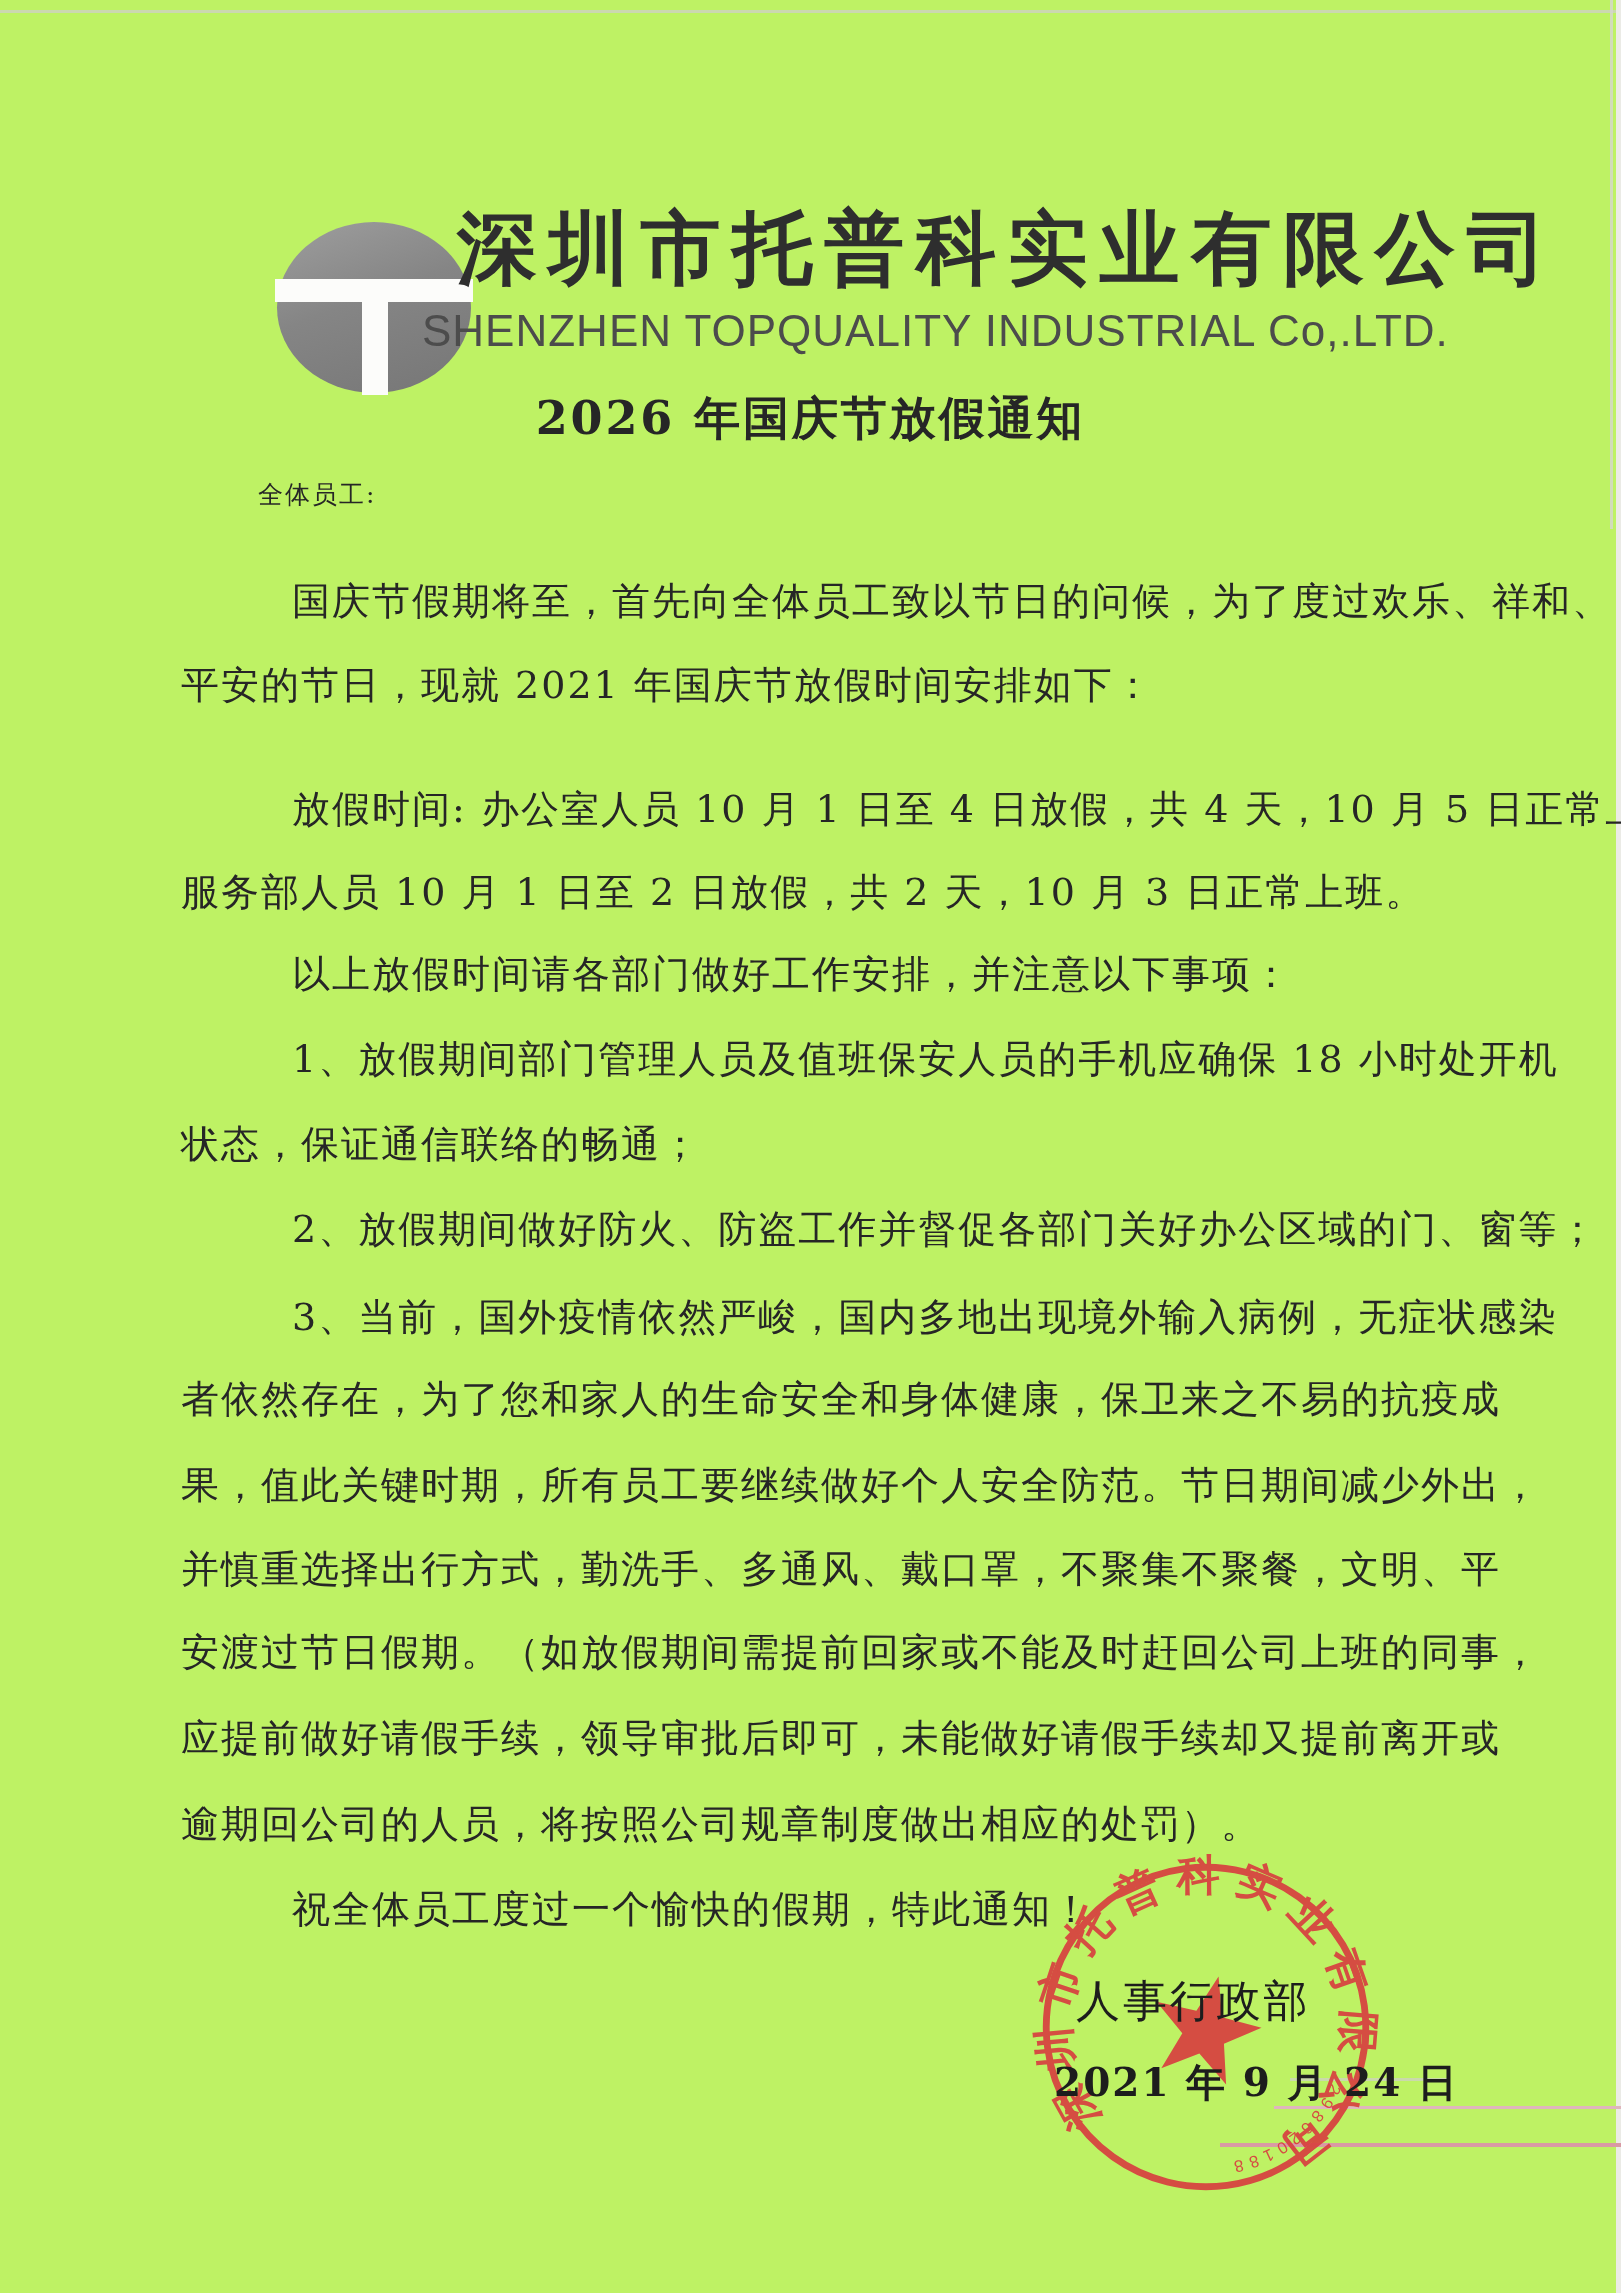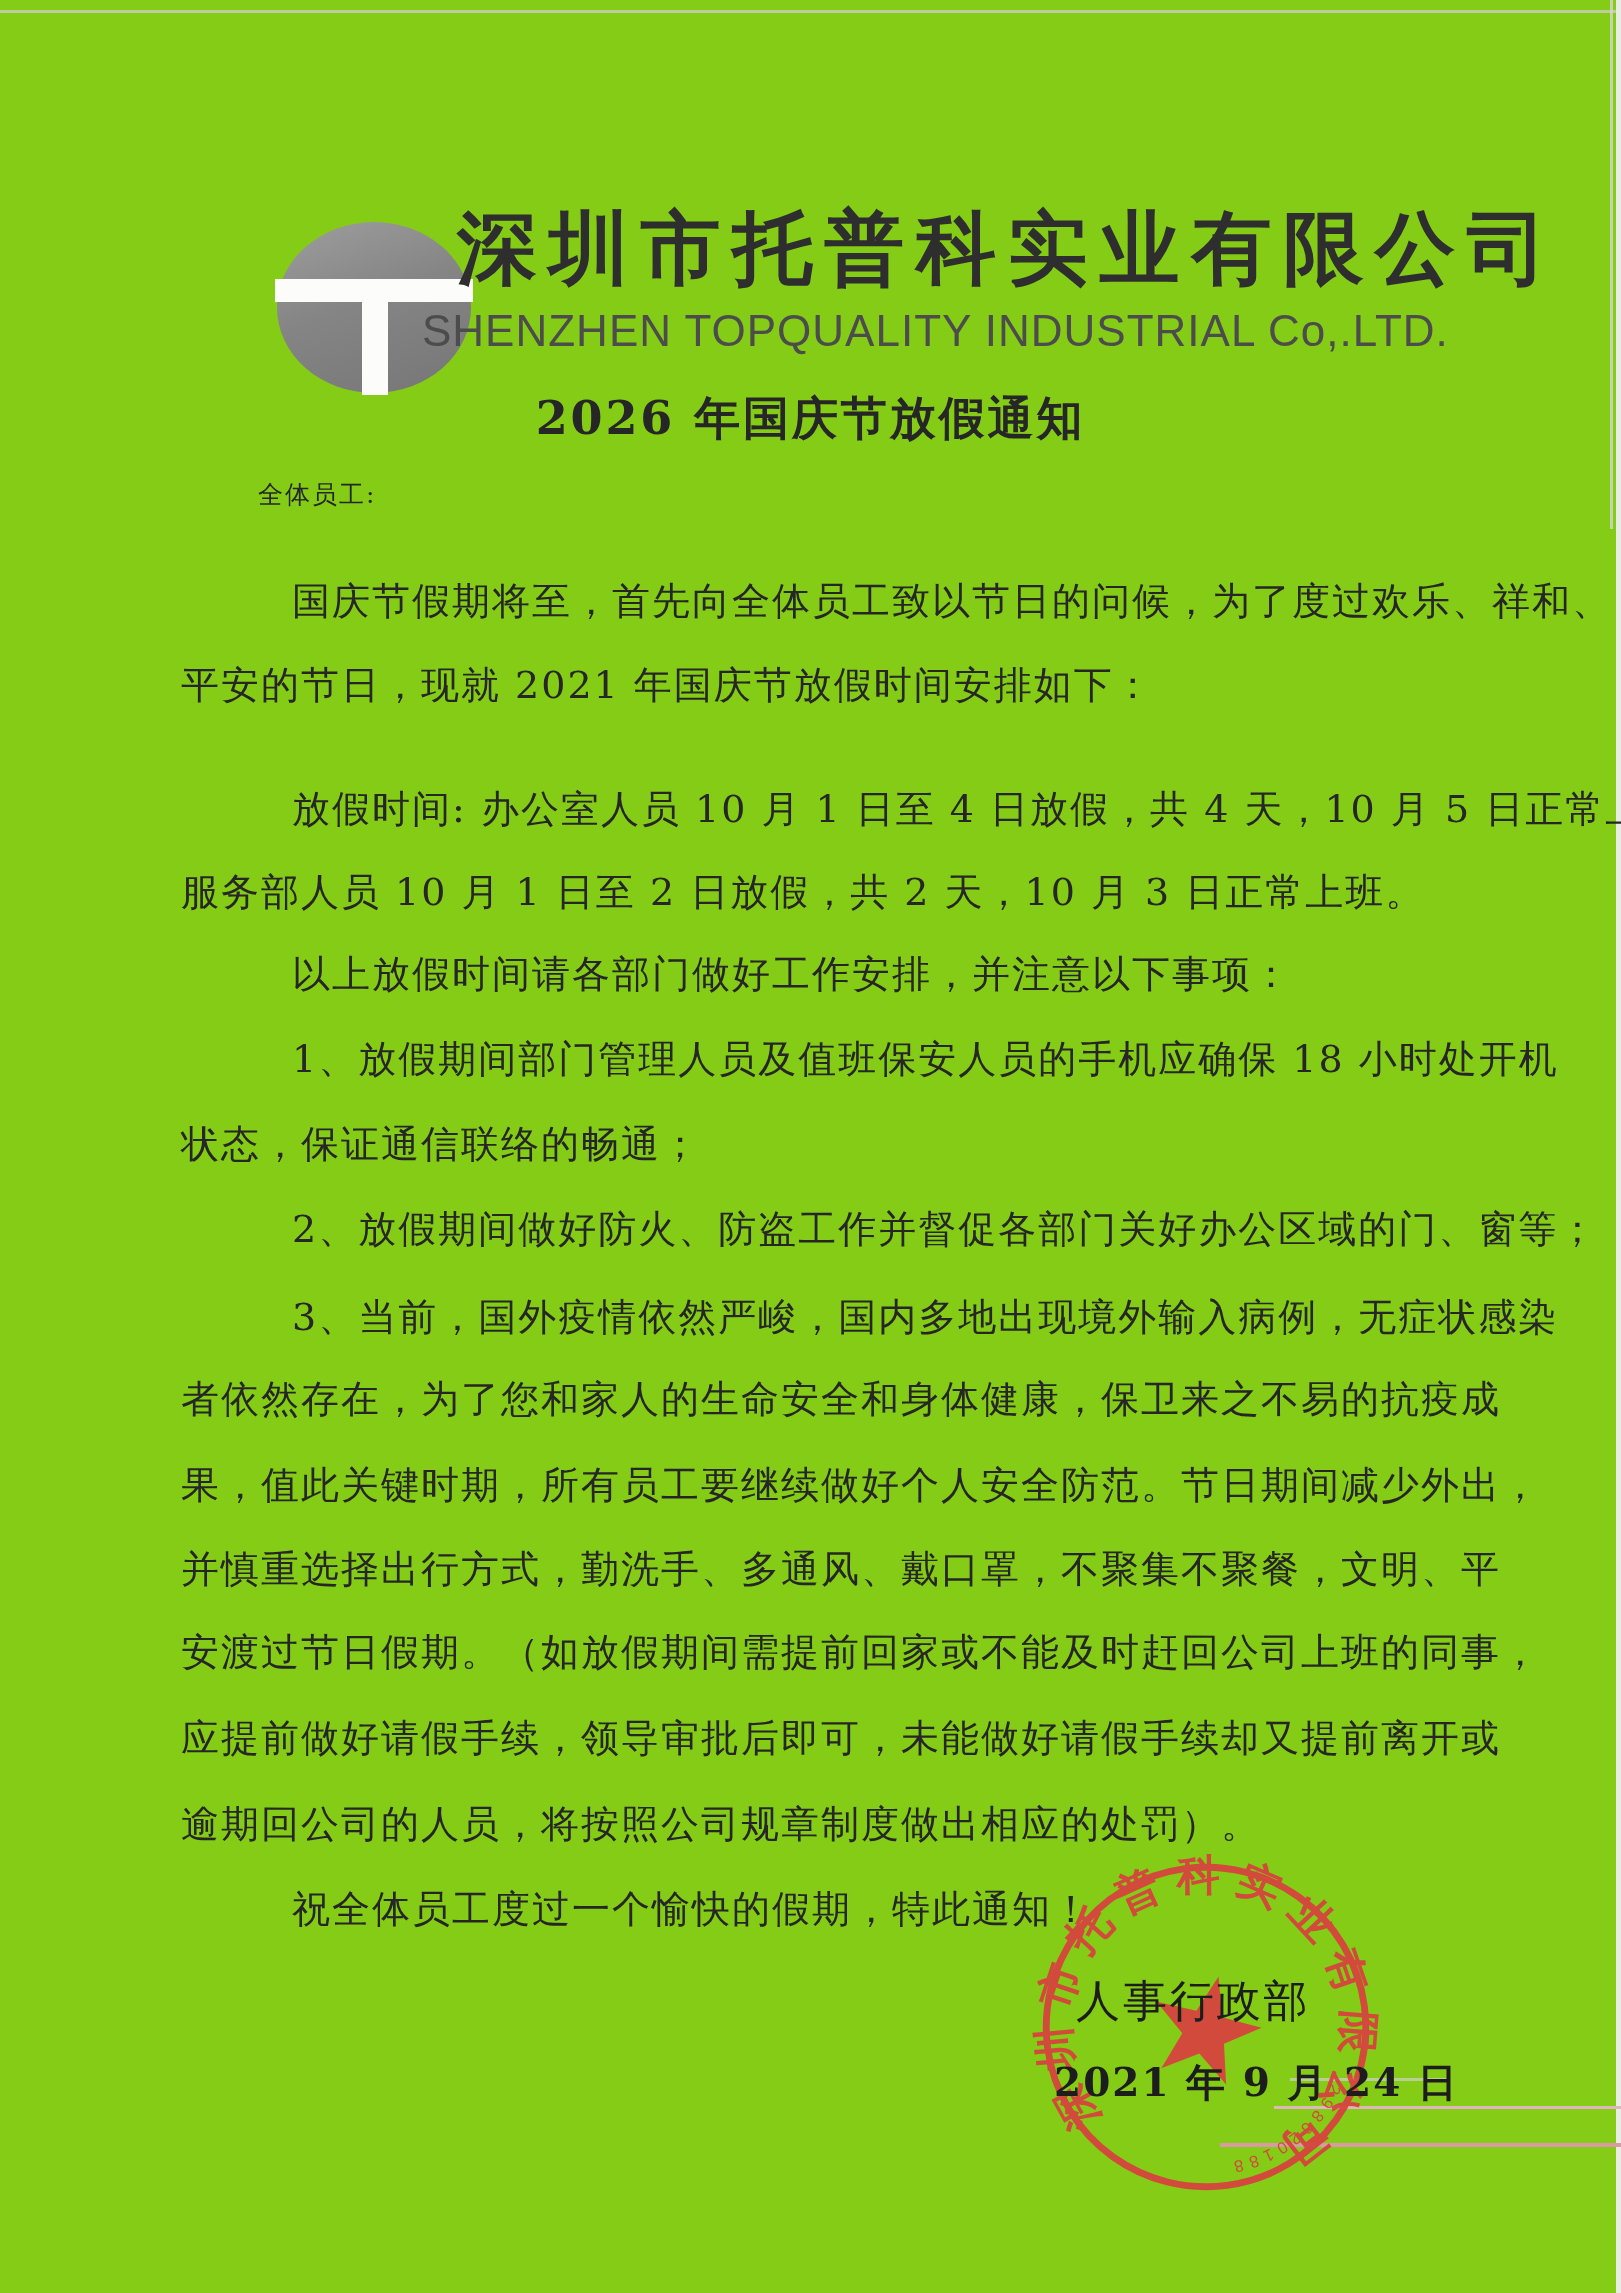--- a/index.html
+++ b/index.html
@@ -1,20 +1,20 @@
 <!DOCTYPE html>
 <html><head>
 <meta charset="utf-8">
 <style>
   * { margin:0; padding:0; box-sizing:border-box; }
   html, body { background:#ffffff; }
   .page {
     position:relative;
     width:1621px; height:2294px;
-    background:#84cc16;
+    background:#bef264;
     overflow:hidden;
     font-family:"DejaVu Serif", serif;
     color:#262626;
   }
 
   
   .artifact { position:absolute; pointer-events:none; }
   .top-hairline   { left:0; top:9.8px; width:1621px; height:2.9px; background:#cfcfca; opacity:.75; }
   .right-hairline { left:1610px; top:0; width:2.9px; height:529px; background:#d6d6d1; opacity:.8; }
   .right-shadow   { left:1616px; top:0; width:4.9px; height:2294px; background:#ebebe6; }

